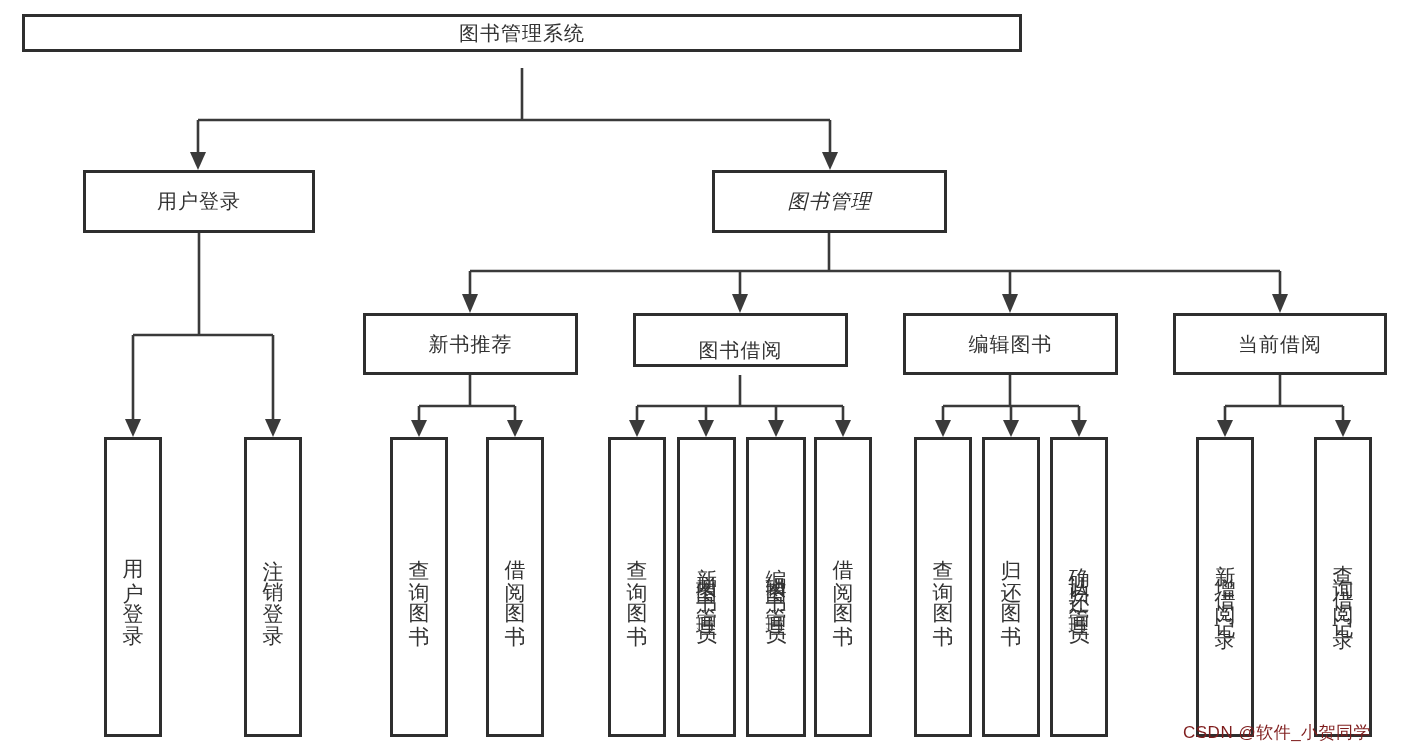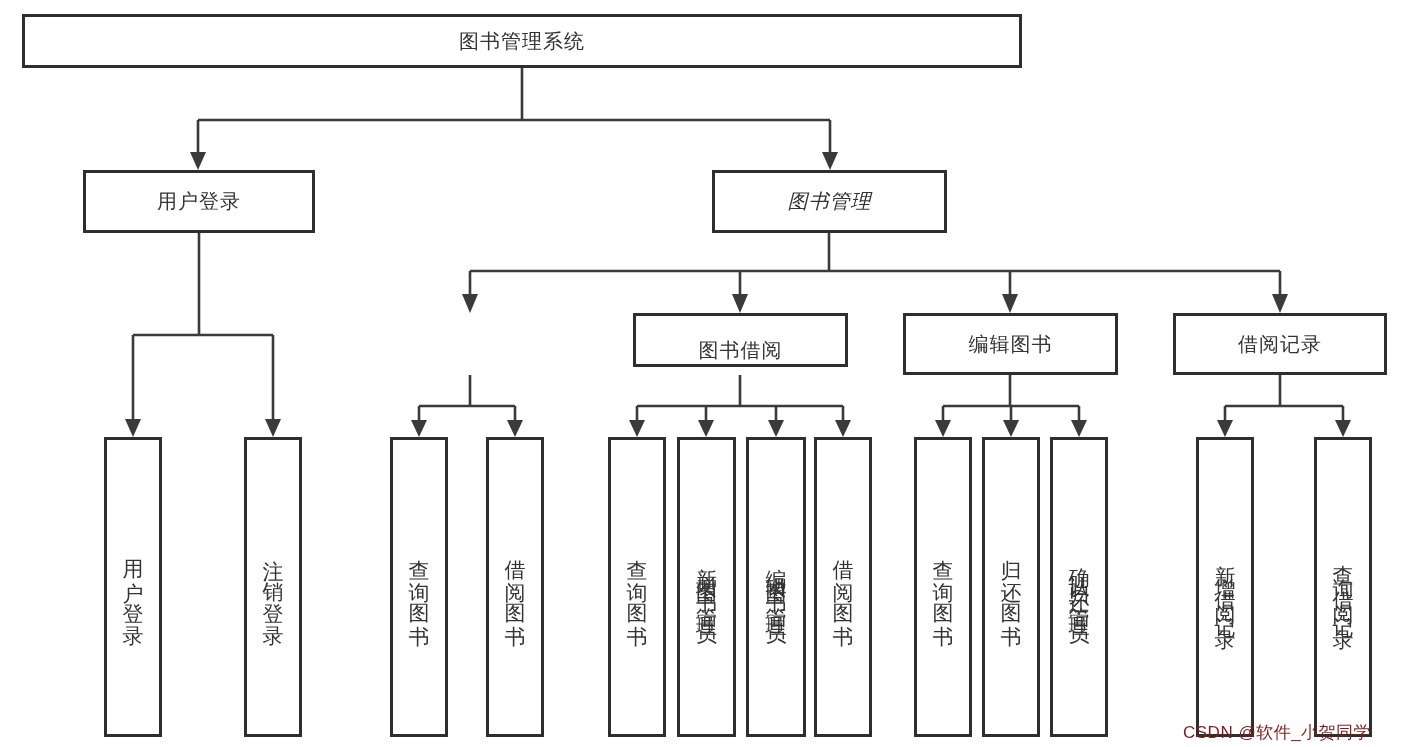--- a/index.html
+++ b/index.html
@@ -75,39 +75,42 @@
       <polygon points="1071,420 1087,420 1079,437"></polygon>
     </g>
 
     <g>
       <path d="M1280,375 V406 M1225,406 H1343 M1225,406 V421 M1343,406 V421"></path>
       <polygon points="1217,420 1233,420 1225,437"></polygon>
       <polygon points="1335,420 1351,420 1343,437"></polygon>
     </g>
   </svg>
 
-  <div class="box" style="left:22px;top:14px;width:1000px;height:54px;">
+  <div class="box" style="left:22px;top:14px;width:1000px;height:38px;">
     <span>图书管理系统</span>
   </div>
 
   <div class="box" style="left:83px;top:170px;width:232px;height:63px;">
     <span>用户登录</span>
   </div>
   <div class="box" style="left:712px;top:170px;width:235px;height:63px;font-style:italic;">
     <span>图书管理</span>
   </div>
 
+  <div class="box" style="left:363px;top:313px;width:215px;height:62px;">
+    <span>新书推荐</span>
+  </div>
   <div class="box" style="left:633px;top:313px;width:215px;height:54px;align-items:flex-end;">
     <span>图书借阅</span>
   </div>
   <div class="box" style="left:903px;top:313px;width:215px;height:62px;">
     <span>编辑图书</span>
   </div>
   <div class="box" style="left:1173px;top:313px;width:214px;height:62px;">
-    <span>借阅记录</span>
+    <span>当前借阅</span>
   </div>
 
   <div class="box leaf" style="left:104px;top:437px;width:58px;height:300px;">
     <span class="sp-sparse">用户登录</span>
   </div>
   <div class="box leaf" style="left:244px;top:437px;width:58px;height:300px;">
     <span class="sp-sparse">注销登录</span>
   </div>
 
   <div class="box leaf" style="left:390px;top:437px;width:58px;height:300px;">

